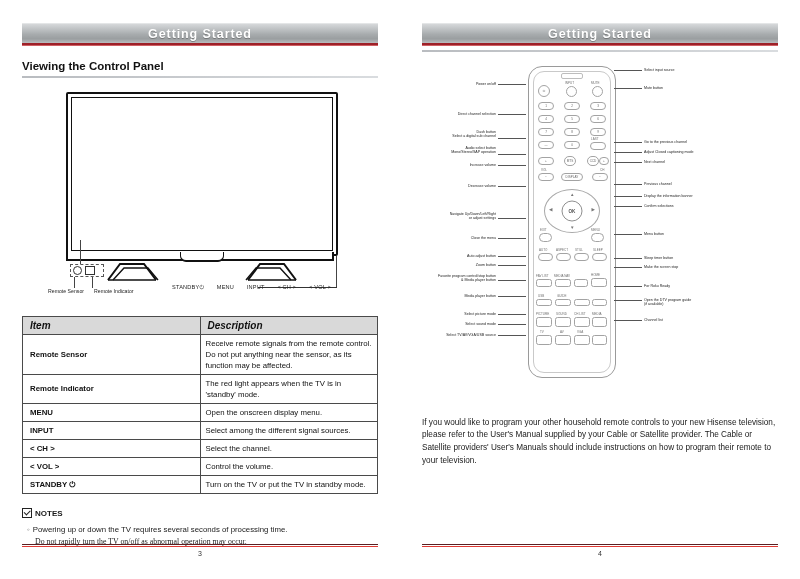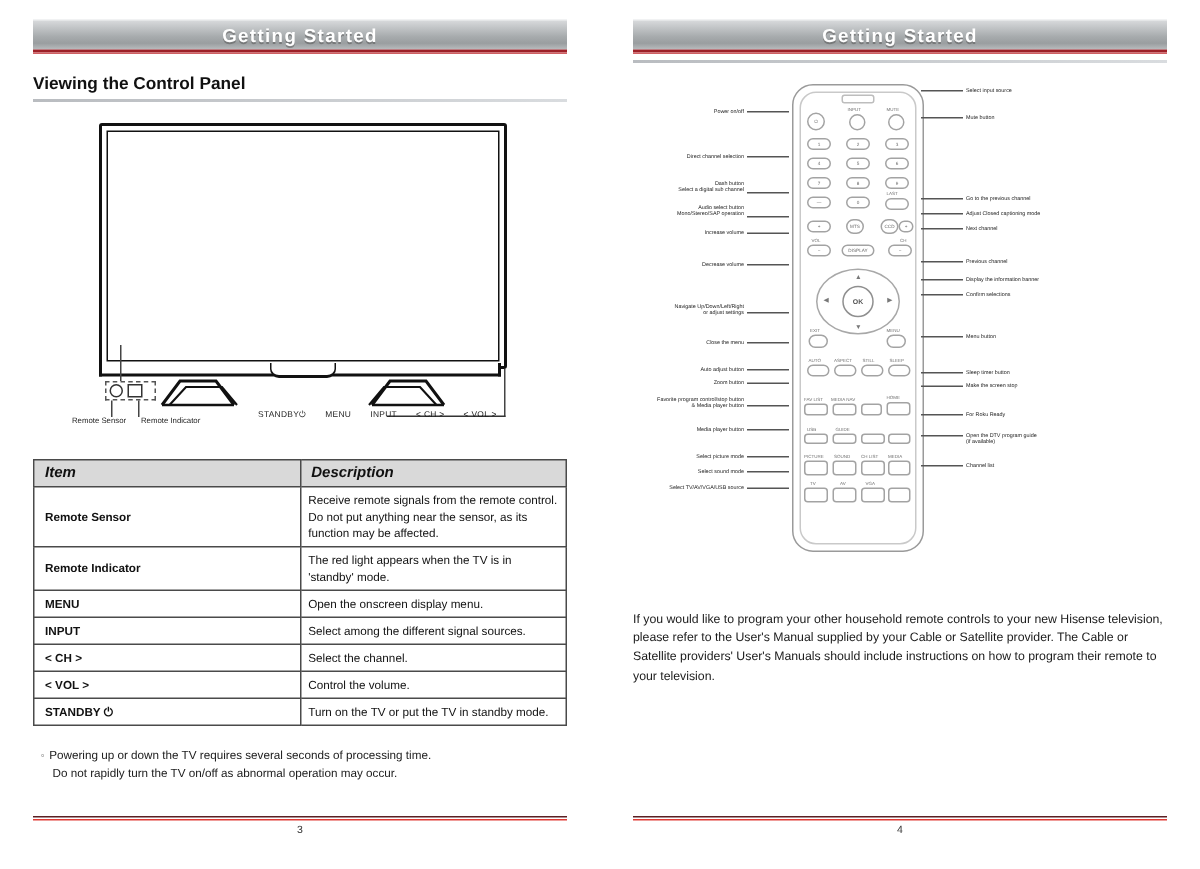--- a/index.html
+++ b/index.html
@@ -10,21 +10,21 @@
     color:#1a1a1a;
     overflow:hidden;
     position:relative;
   }
   .spread{display:flex;width:800px;height:579px;}
   .page{position:relative;width:400px;height:579px;box-sizing:border-box;}
   .page-left{padding:0 22px;}
   .page-right{padding:0 22px;}
 
   
-  .banner-wrap{margin-top:13px;}
+  .banner-wrap{margin-top:23px;}
   .banner{
     height:19px;
     background:linear-gradient(to bottom,#d6d8da 0%,#c3c6c8 22%,#a7abad 55%,#9a9ea0 78%,#b9bcbe 100%);
     display:flex;align-items:center;justify-content:center;
     border-top:1px solid #e4e6e7;
   }
   .banner-title{
     font-size:12.5px;font-weight:bold;color:#ffffff;
     letter-spacing:.9px;
     text-shadow:0 1px 0 rgba(90,90,90,.55);
@@ -102,21 +102,21 @@
   .notes-head{display:flex;align-items:center;gap:3px;font-size:8px;font-weight:bold;}
   .note-check{
     width:8px;height:8px;border:1.2px solid #222;position:relative;display:inline-block;
   }
   .note-check:after{
     content:"";position:absolute;left:1px;top:1px;width:5px;height:2.5px;
     border-left:1.3px solid #222;border-bottom:1.3px solid #222;transform:rotate(-45deg);
   }
   .note-line{font-size:7.8px;margin-top:6px;padding-left:5px;line-height:1.5;}
   .note-line .bullet{color:#777;margin-right:3px;}
-  .note-sub{font-size:7.8px;padding-left:13px;line-height:1.5;}
+  .note-sub{font-size:7.8px;padding-left:13px;line-height:1.5;font-family:Liberation Serif, serif;}
 
   
   .footer{position:absolute;left:22px;right:22px;bottom:22px;}
   .f-rule-a{height:1.6px;background:#5b1f22;}
   .f-rule-b{height:1.4px;background:#e03a34;margin-top:.5px;}
   .f-num{text-align:center;font-size:7px;color:#333;margin-top:3px;}
 
   
   .remote-area{position:relative;height:350px;margin-top:8px;}
   .remote{
@@ -262,20 +262,24 @@
           <td class="desc">Control the volume.</td>
         </tr>
         <tr>
           <td class="item">STANDBY  ⏻</td>
           <td class="desc">Turn on the TV or put the TV in standby mode.</td>
         </tr>
       </tbody>
     </table>
 
     <div class="notes">
+      <div class="notes-head">
+        <span class="note-check"></span>
+        <span>NOTES</span>
+      </div>
       <div class="note-line">
         <span class="bullet">◦</span><span>Powering up or down the TV requires several seconds of processing time.</span>
       </div>
       <div class="note-sub">Do not rapidly turn the TV on/off as abnormal operation may occur.</div>
     </div>
 
     <div class="footer">
       <div class="f-rule-a"></div>
       <div class="f-rule-b"></div>
       <div class="f-num">3</div>

